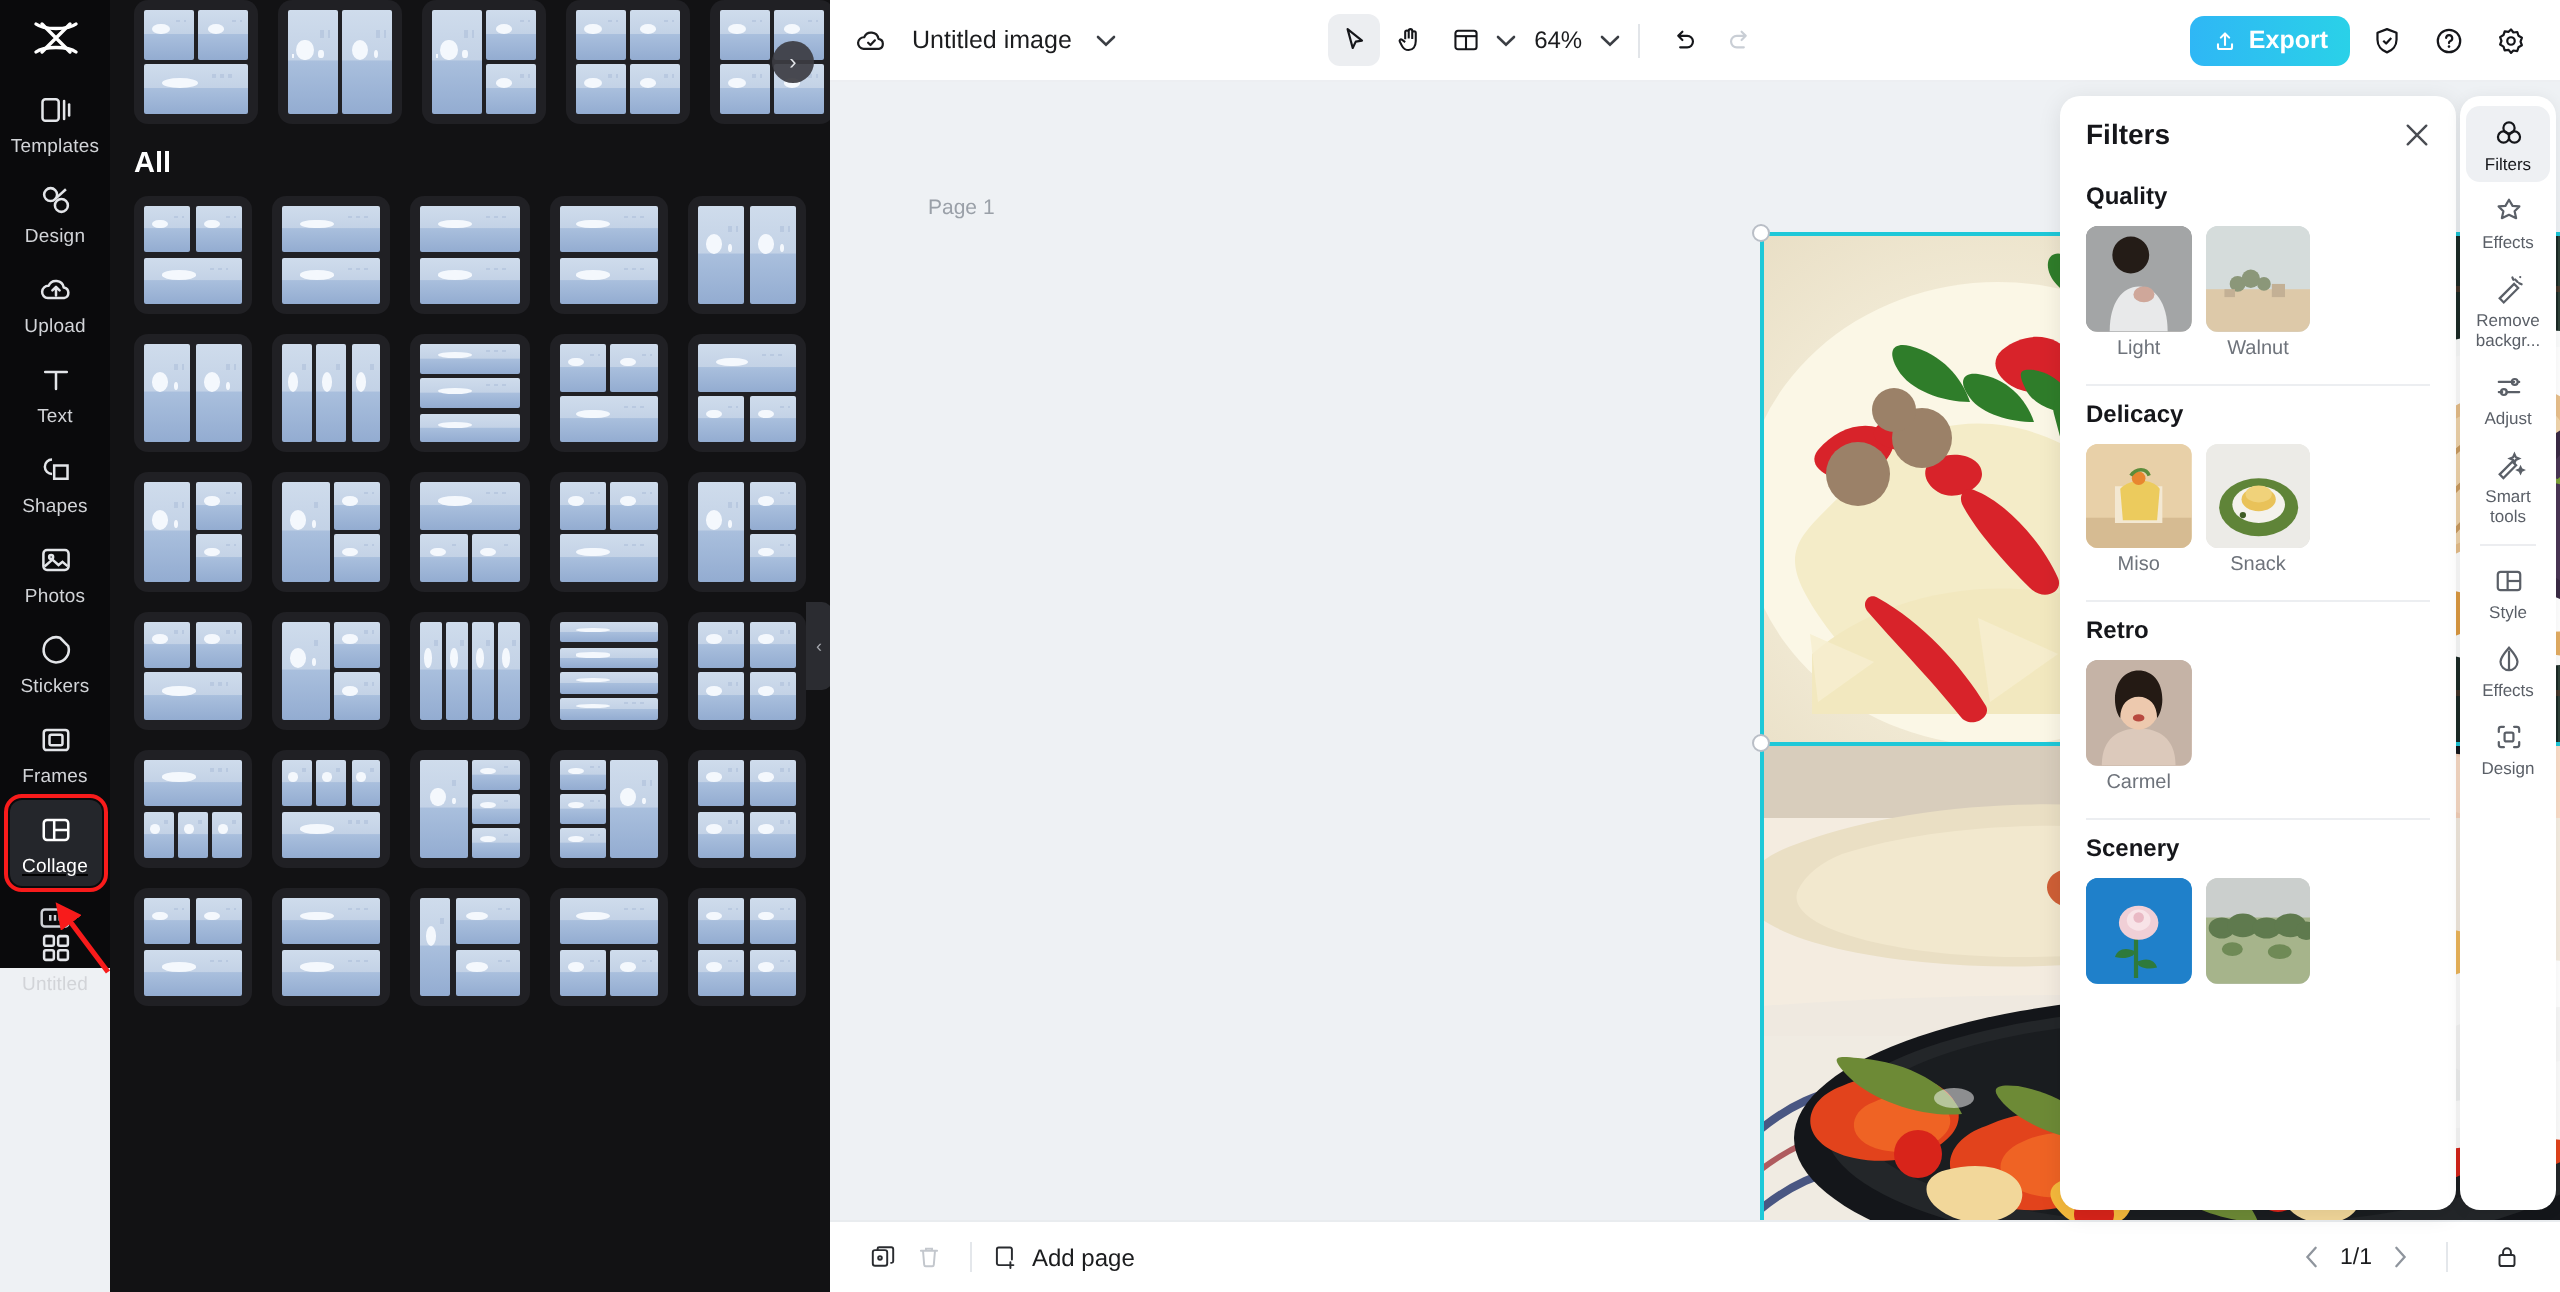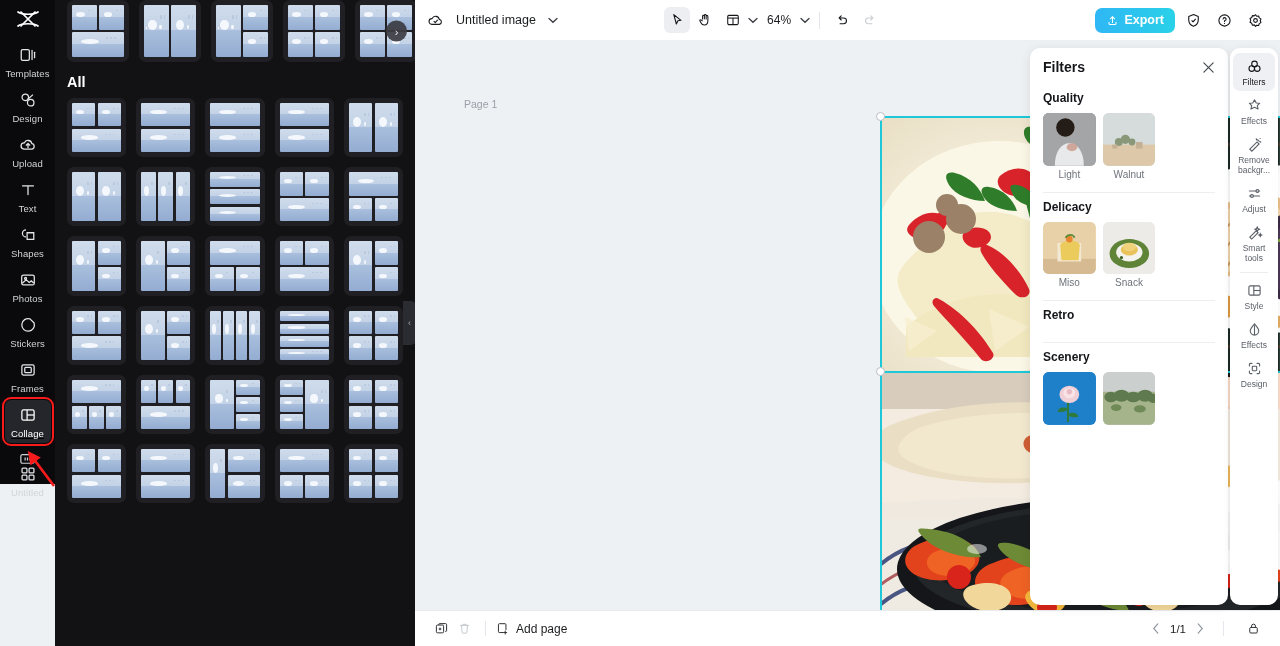--- a/index.html
+++ b/index.html
@@ -1109,20 +1109,32 @@
                   <ellipse cx="20" cy="19" rx="5" ry="3.2" fill="#f0d27a"></ellipse>
                   <circle cx="14" cy="27" r="1.2" fill="#3f5c24"></circle>
                 </svg>
               </div>
               <div class="fp-name">Snack</div>
             </div>
           </div>
           <div class="fp-hr"></div>
           <div class="fp-sec-title">Retro</div>
           <div class="fp-grid">
+            <div class="fp-item">
+              <div class="fp-thumb" style="background: linear-gradient(160deg, rgb(184, 168, 156) 0%, rgb(203, 184, 171) 45%, rgb(214, 195, 182) 100%);">
+                <svg viewBox="0 0 40 40" preserveAspectRatio="none" style="width:100%;height:100%">
+                  <rect width="40" height="40" fill="#c5b3a6"></rect>
+                  <path d="M6 40c0-10 6-14 14-14s14 4 14 14z" fill="#dcc9bb"></path>
+                  <ellipse cx="20" cy="17" rx="8" ry="9.5" fill="#edc9ae"></ellipse>
+                  <path d="M11 15c0-7 4-11 9-11s9 4 9 11c0 3-1 6-2 7 0-5-3-8-7-8s-7 3-7 8c-1-1-2-4-2-7z" fill="#241a14"></path>
+                  <ellipse cx="20" cy="22" rx="2.2" ry="1.4" fill="#b8493f"></ellipse>
+                </svg>
+              </div>
+              <div class="fp-name">Carmel</div>
+            </div>
           </div>
           <div class="fp-hr"></div>
           <div class="fp-sec-title">Scenery</div>
           <div class="fp-grid">
             <div class="fp-item">
               <div class="fp-thumb" style="background: linear-gradient(165deg, rgb(31, 127, 201) 0%, rgb(42, 136, 207) 60%, rgb(47, 142, 212) 100%);">
                 <svg viewBox="0 0 40 40" preserveAspectRatio="none" style="width:100%;height:100%">
                   <rect width="40" height="40" fill="#1f80ca"></rect>
                   <path d="M19 22v16" stroke="#2e7a3c" stroke-width="1.6"></path>
                   <ellipse cx="20" cy="17" rx="7.5" ry="6.5" fill="#f0cfd6"></ellipse>

